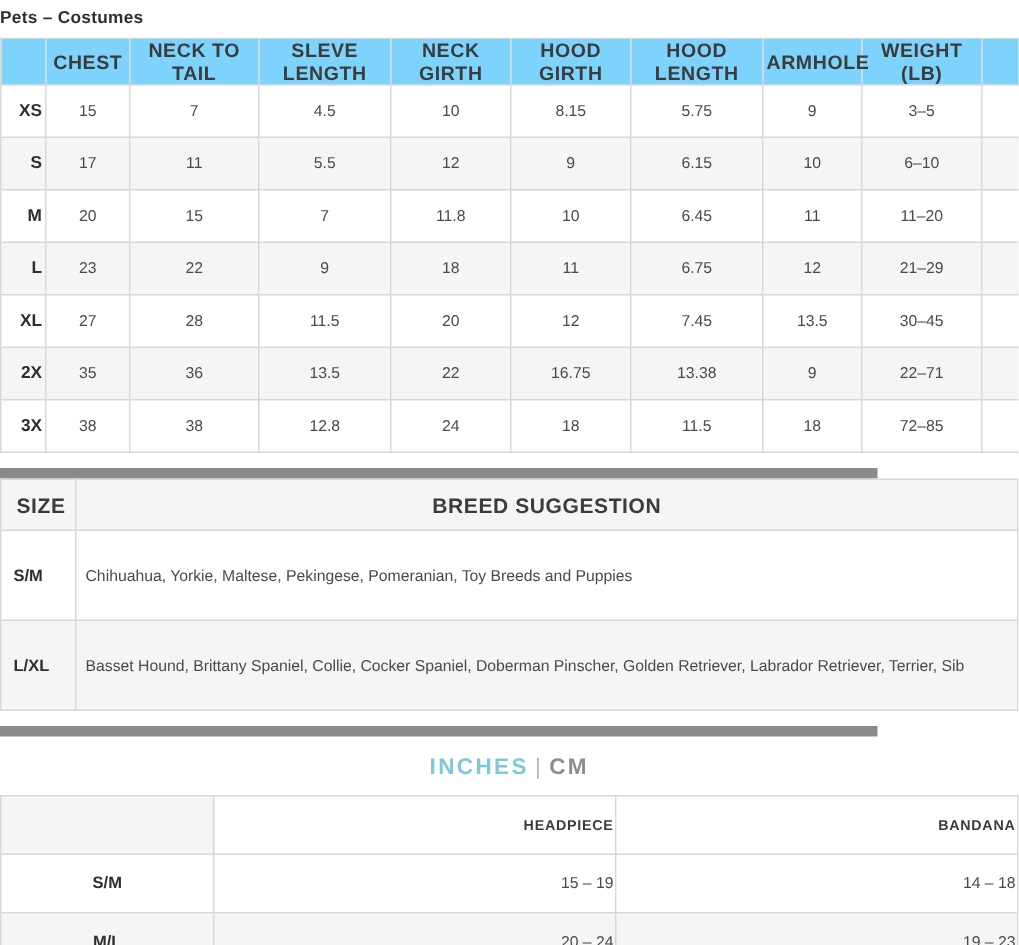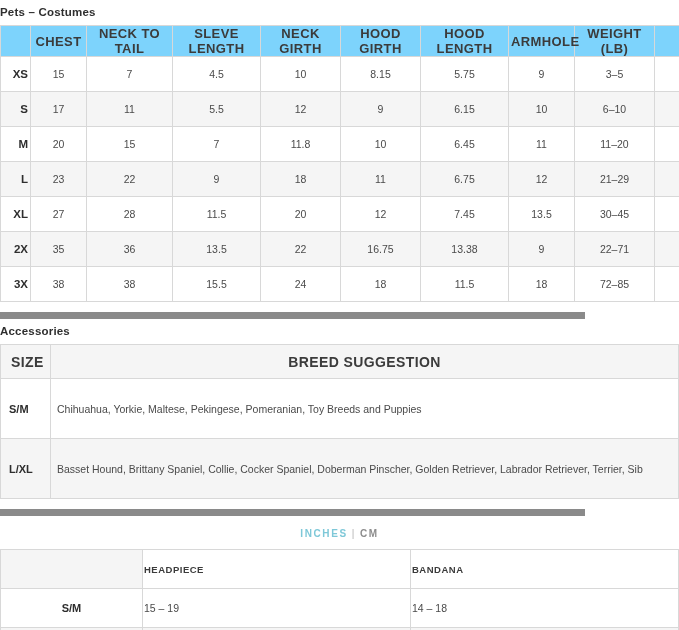--- a/index.html
+++ b/index.html
@@ -140,21 +140,21 @@
     text-align: left;
     padding: 12px 6px;
   }
   table.accessories tbody tr:nth-child(odd) td { background: #ffffff; }
   table.accessories tbody tr:nth-child(even) td { background: #f5f5f5; }
 
   
   .units {
     text-align: center;
     padding: 12px 0 10px 0;
-    font-size: 10px;
+    font-size: 15px;
     letter-spacing: 1.6px;
   }
   .units .active {
     color: #7ec8d8;
     font-weight: bold;
   }
   .units .sep {
     color: #b5b5b5;
     margin: 0 4px;
   }
@@ -168,21 +168,21 @@
     width: 679px;
     border: 1px solid #d8d8d8;
     border-right: none;
   }
   table.bottom th, table.bottom td {
     border-right: 1px solid #d8d8d8;
     border-bottom: 1px solid #d8d8d8;
     height: 36px;
     font-size: 10.5px;
     color: #4a4a4a;
-    text-align: left;
+    text-align: right;
     vertical-align: middle;
   }
   table.bottom thead th {
     font-size: 9.5px;
     font-weight: bold;
     letter-spacing: 0.5px;
     color: #3b3b3b;
   }
   table.bottom td.b-size {
     font-weight: bold;
@@ -303,35 +303,34 @@
           <td>16.75</td>
           <td>13.38</td>
           <td>9</td>
           <td>22–71</td>
           <td>Border</td>
         </tr>
         <tr>
           <td class="size-cell">3X</td>
           <td>38</td>
           <td>38</td>
-          <td>15.5</td>
+          <td>12.8</td>
           <td>24</td>
           <td>18</td>
           <td>11.5</td>
           <td>18</td>
           <td>72–85</td>
           <td>Labrado</td>
         </tr>
       </tbody>
     </table>
   </div>
 
   <div class="divider wide"></div>
 
-  <div class="section-title">Accessories</div>
 
   <table class="accessories">
     <colgroup>
         <col style="width:50px">
         <col>
       </colgroup>
     <thead>
       <tr>
         <th class="acc-size-head">SIZE</th>
         <th>BREED SUGGESTION</th>

